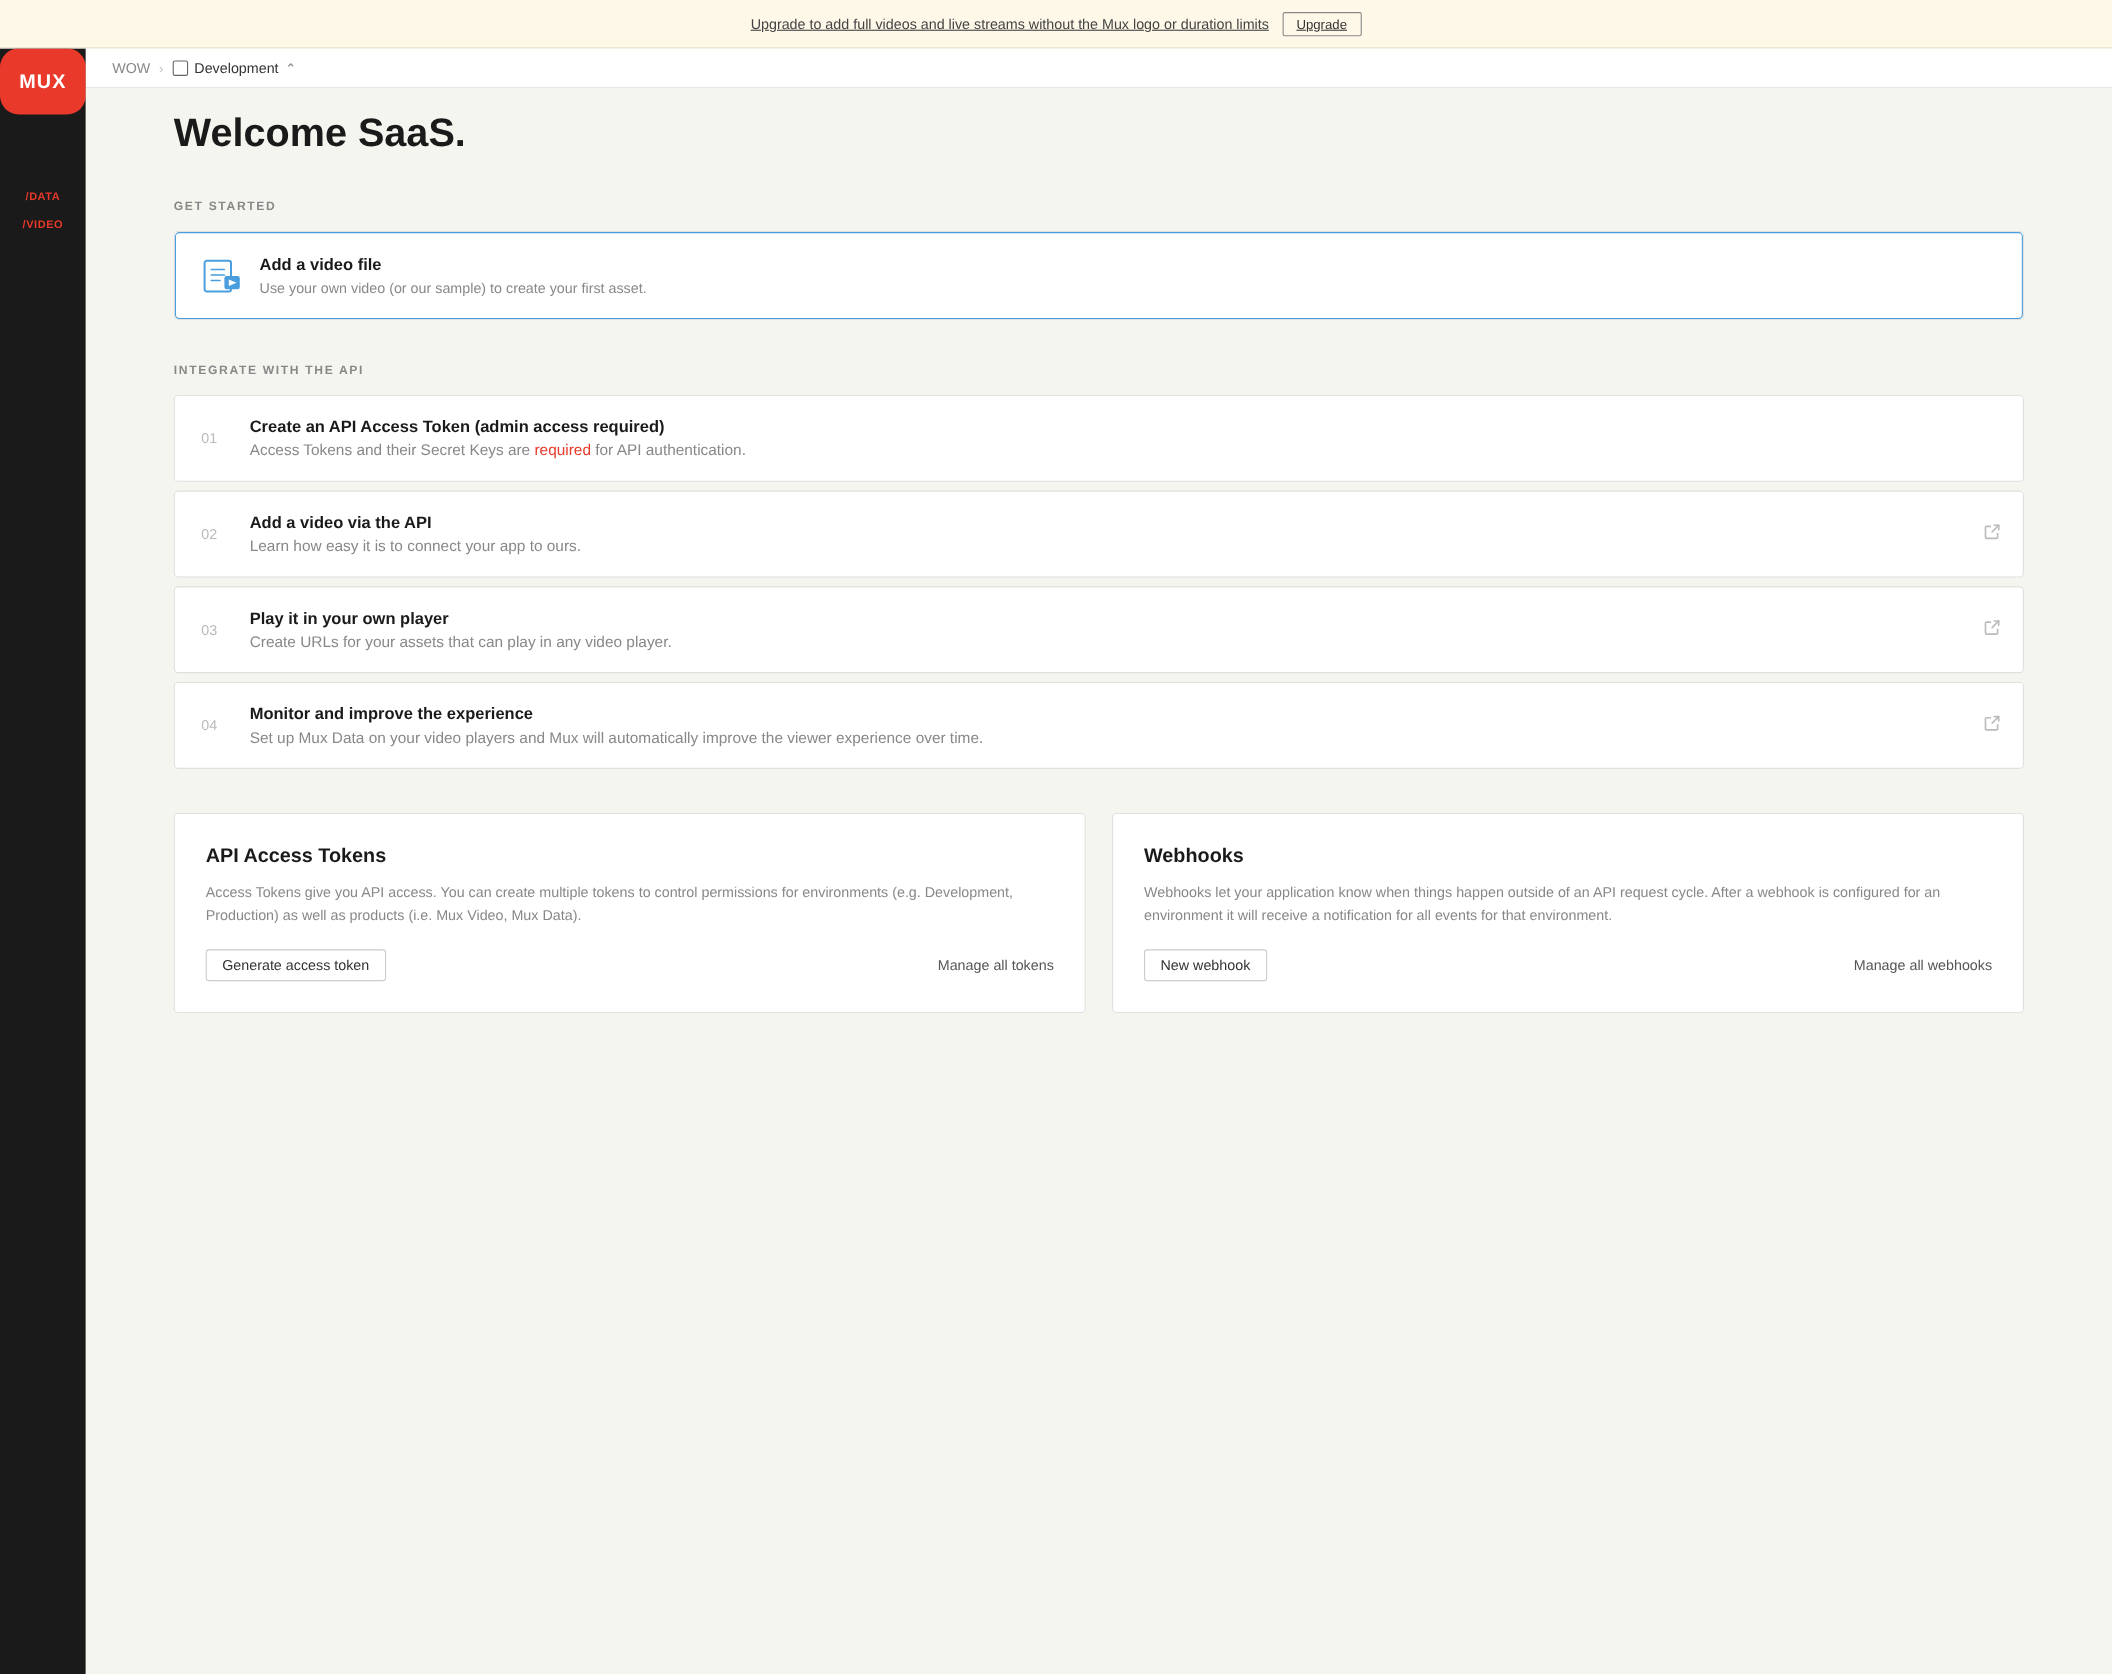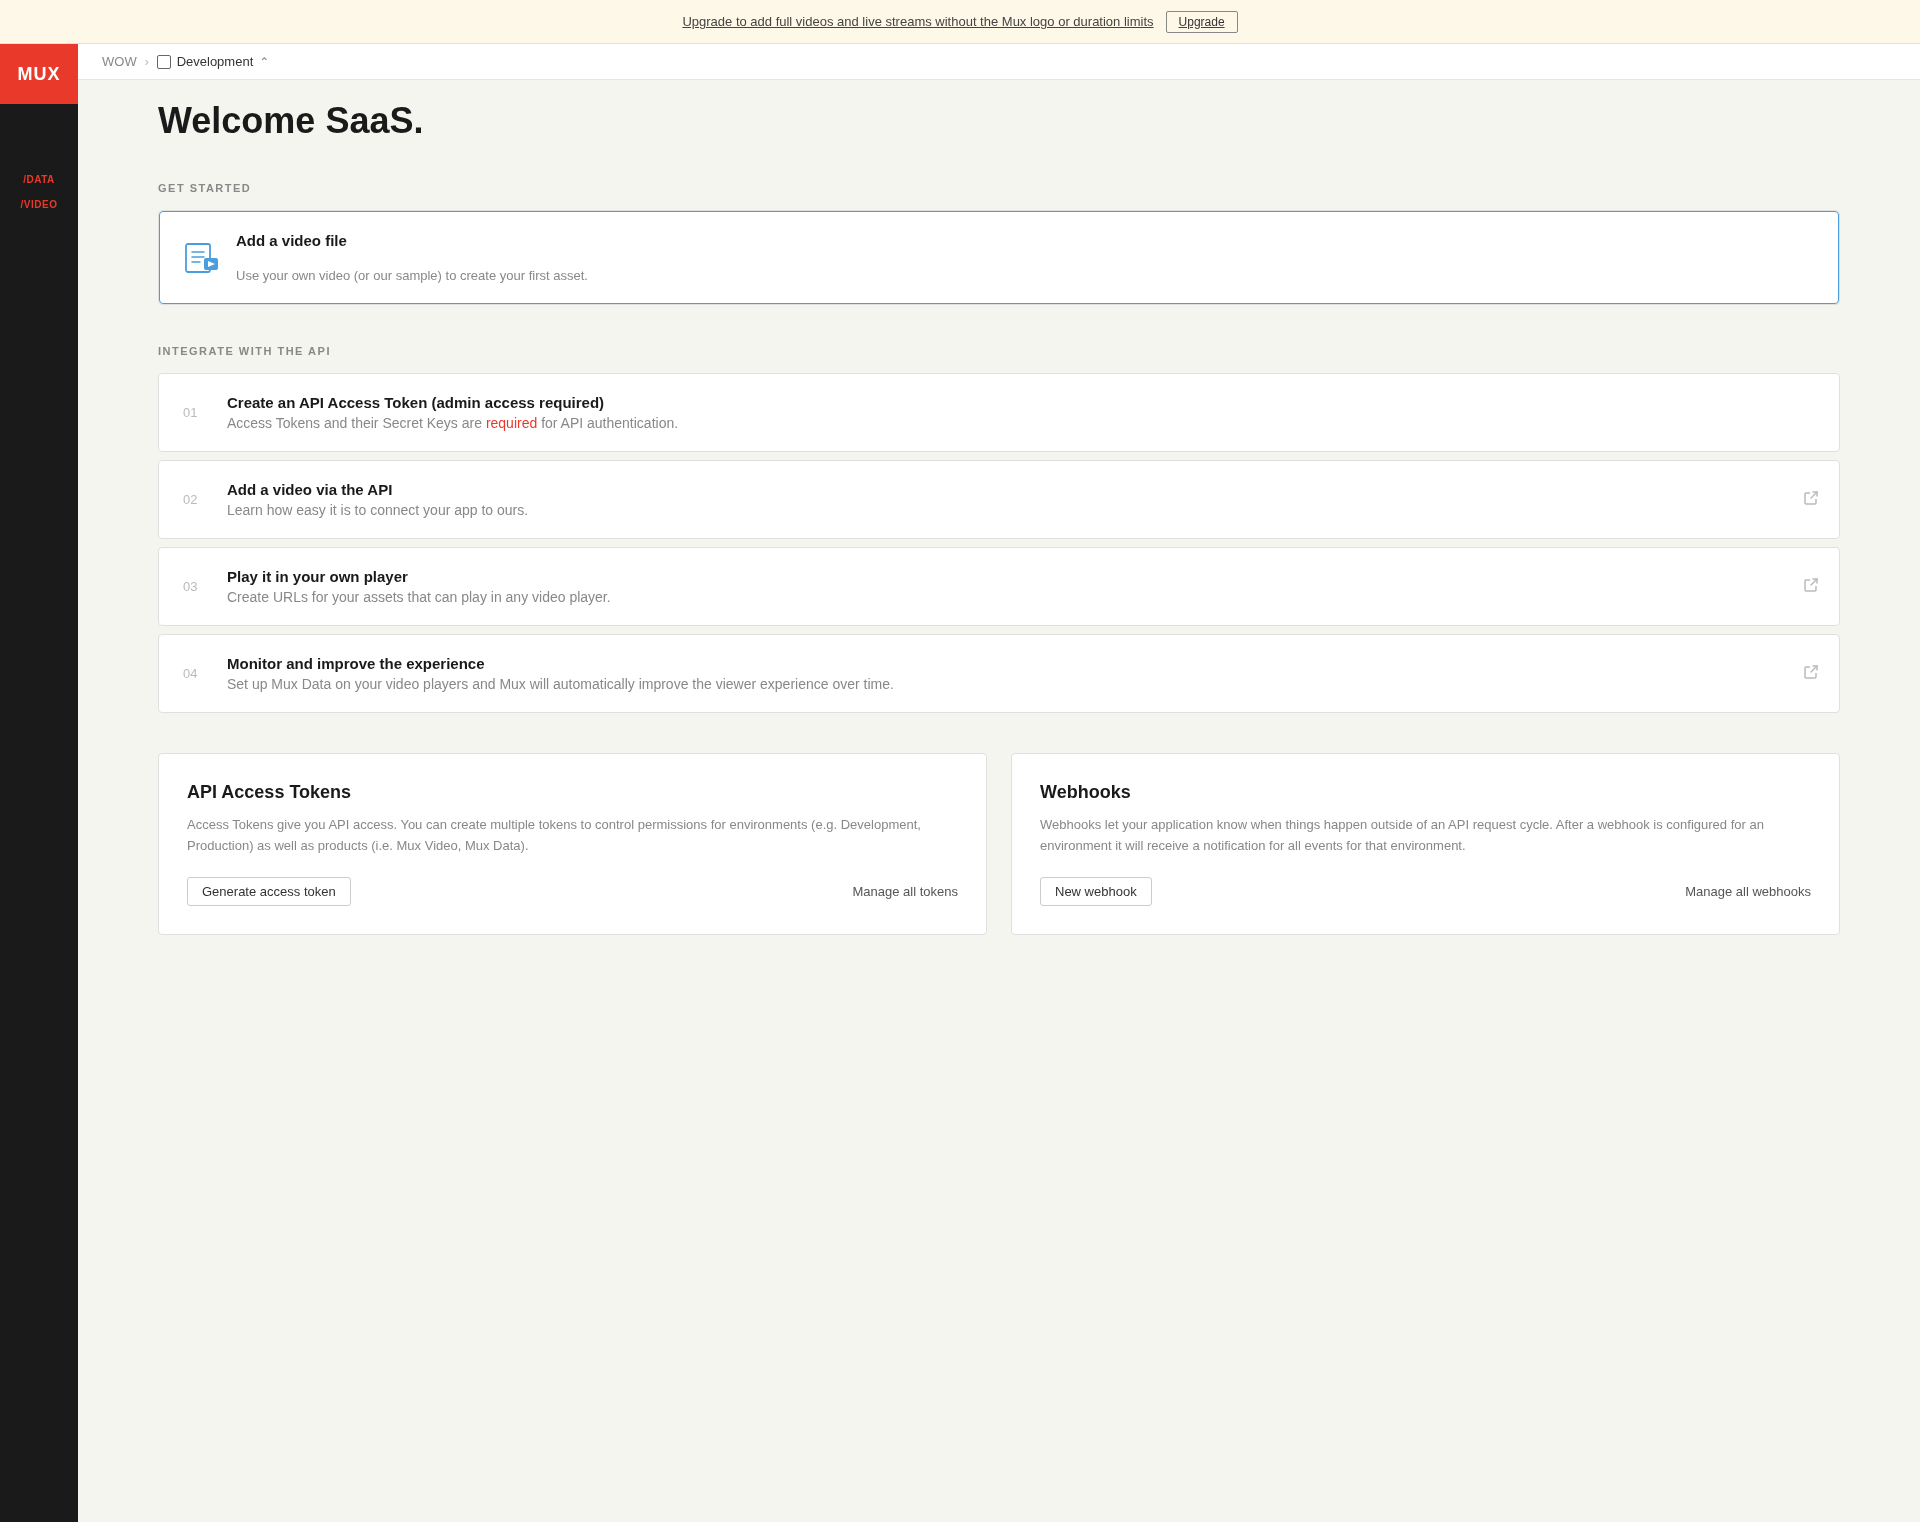--- a/index.html
+++ b/index.html
@@ -47,20 +47,21 @@
       padding: 0;
       flex-shrink: 0;
     }
     .sidebar-logo {
       width: 78px;
       height: 60px;
       display: flex;
       align-items: center;
       justify-content: center;
       background: #e8392a;
+      border-radius: 17px;
     }
     .sidebar-logo span {
       color: white;
       font-weight: 700;
       font-size: 18px;
       letter-spacing: 1px;
     }
     .sidebar-nav {
       display: flex;
       flex-direction: column;
@@ -190,21 +191,21 @@
       height: 36px;
       display: flex;
       align-items: center;
       justify-content: center;
       flex-shrink: 0;
     }
     .card-item-text h3 {
       font-size: 15px;
       font-weight: 600;
       color: #1a1a1a;
-      margin-bottom: 19px;
+      margin-bottom: 5px;
     }
     .card-item-text p {
       font-size: 13px;
       color: #888;
     }
 
     
     .integrate-section {
       margin-bottom: 40px;
     }

